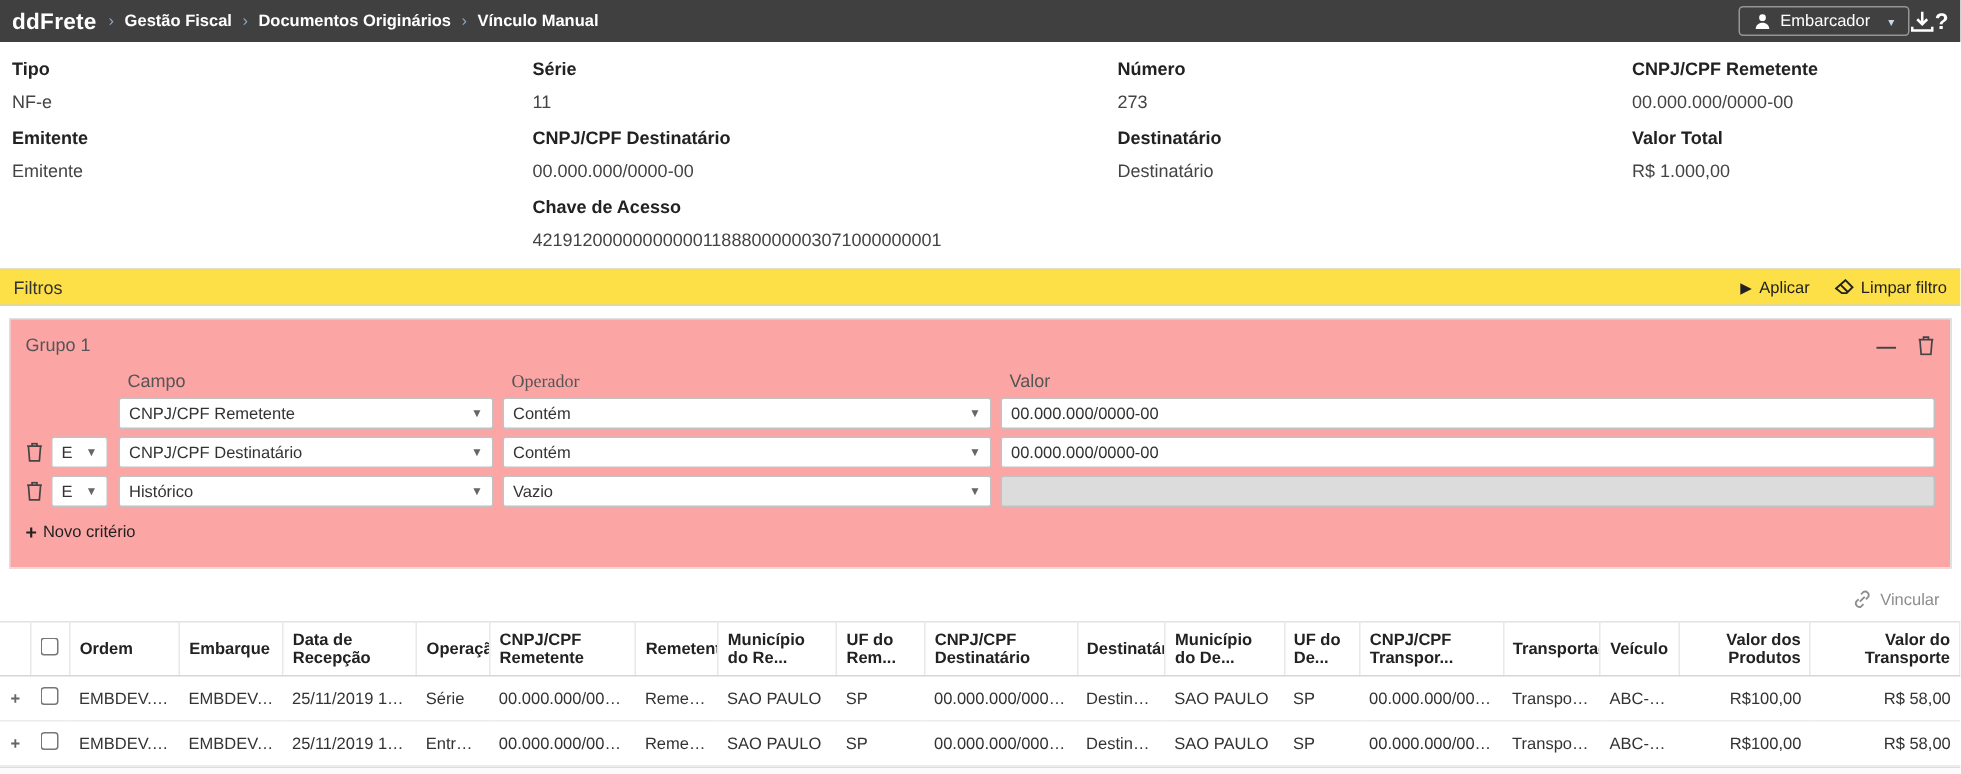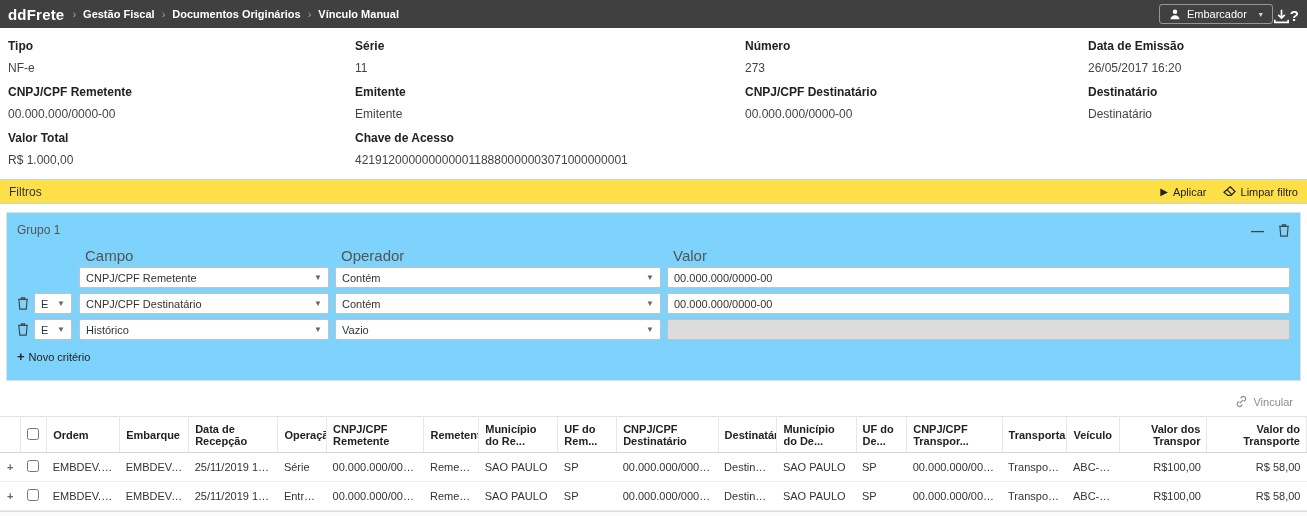--- a/index.html
+++ b/index.html
@@ -5,21 +5,21 @@
   * { box-sizing: border-box; }
   html,body { margin:0; padding:0; width:1307px; height:516px; overflow:hidden;
     font-family:"Liberation Sans", sans-serif; color:#333; background:#fff; }
 
   
   .topbar { height:28px; background:#404040; display:flex; align-items:center;
     padding:0 8px; color:#fff; }
   .logo { font-weight:bold; font-size:15px; letter-spacing:.2px; margin-right:8px; }
   .crumb { display:flex; align-items:center; gap:7px; font-size:11px; font-weight:bold; }
   .crumb .sep { color:#8fa9c9; font-size:11px; font-weight:normal; }
-  .topbar-right { margin-left:auto; display:flex; align-items:flex-end; gap:0; }
+  .topbar-right { margin-left:auto; display:flex; align-items:center; gap:0; }
   .user-pill { display:flex; align-items:center; gap:6px; border:1px solid rgba(255,255,255,.45);
     border-radius:3px; padding:3px 9px; font-size:11px; cursor:pointer; }
   .tb-icon { display:flex; align-items:center; cursor:pointer; }
   .help-q { font-size:15px; font-weight:bold; }
 
   
   .details { padding:9px 10px 4px 8px; display:grid;
     grid-template-columns:347px 390px 343px 1fr; }
   .field { padding:2px 0 8px; }
   .field-label { font-weight:bold; font-size:12px; color:#222; margin-bottom:8px; }
@@ -28,32 +28,32 @@
 
   
   .filters-bar { height:25px; background:#fde047; border-top:1px solid #c9d6e4;
     border-bottom:1px solid #c9d6e4; display:flex; align-items:center; padding:0 9px;
     font-size:12px; color:#333; }
   .filters-actions { margin-left:auto; display:flex; gap:16px; }
   .fa-btn { display:flex; align-items:center; gap:5px; font-size:11px; cursor:pointer; color:#222; }
   .play-glyph { font-size:10px; color:#222; }
 
   
-  .group-wrap { margin:8px 6px 0; background:#7dd3fc; border:1px solid #e1e1e1;
+  .group-wrap { margin:8px 6px 0; background:#fca5a5; border:1px solid #e1e1e1;
     padding:4px 10px 16px; }
   .group-header { display:flex; align-items:center; height:26px; }
   .group-title { font-size:12px; color:#555; }
   .group-tools { margin-left:auto; display:flex; align-items:center; gap:14px; }
   .minus-glyph { font-weight:bold; color:#444; cursor:pointer; font-size:13px; }
   .icon-btn { cursor:pointer; display:flex; align-items:center; }
 
-  .labels-row { display:flex; margin:4px 0 3px; font-size:15px; color:#555; }
+  .labels-row { display:flex; margin:4px 0 3px; font-size:12px; color:#555; }
   .labels-row .lz { width:68px; }
   .labels-row .lc { width:256px; }
-  .labels-row .lo { width:332px; }
+  .labels-row .lo { width:332px;font-family:Liberation Serif, serif; }
   .labels-row .lv { flex:1; }
 
   .filter-row { display:flex; align-items:center; margin-bottom:5px; }
   .left-zone { width:62px; display:flex; align-items:center; gap:5px; flex:0 0 62px; }
   .ctl { height:21px; border:1px solid #c2c2c2; background:#fff; border-radius:2px;
     font-size:11px; color:#333; display:flex; align-items:center;
     justify-content:space-between; padding:0 6px; cursor:pointer; }
   .caret { font-size:8px; color:#666; margin-left:6px; }
   .conj-select { width:38px; }
   .campo-select { width:250px; margin-right:6px; }
@@ -135,24 +135,20 @@
     <div class="field-label">Tipo</div>
     <div class="field-value">NF-e</div>
   </div>
   <div class="field">
     <div class="field-label">Série</div>
     <div class="field-value">11</div>
   </div>
   <div class="field">
     <div class="field-label">Número</div>
     <div class="field-value">273</div>
-  </div>
-  <div class="field">
-    <div class="field-label">Data de Emissão</div>
-    <div class="field-value">26/05/2017 16:20</div>
   </div>
   <div class="field">
     <div class="field-label">CNPJ/CPF Remetente</div>
     <div class="field-value">00.000.000/0000-00</div>
   </div>
   <div class="field">
     <div class="field-label">Emitente</div>
     <div class="field-value">Emitente</div>
   </div>
   <div class="field">
@@ -323,21 +319,21 @@
         <th>Remetente</th>
         <th>Município do Re...</th>
         <th>UF do Rem...</th>
         <th>CNPJ/CPF Destinatário</th>
         <th>Destinatário</th>
         <th>Município do De...</th>
         <th>UF do De...</th>
         <th>CNPJ/CPF Transpor...</th>
         <th>Transportador</th>
         <th>Veículo</th>
-        <th class="num">Valor dos Transpor</th>
+        <th class="num">Valor dos Produtos</th>
         <th class="num">Valor do Transporte</th>
       </tr>
   </thead>
   <tbody>
       <tr>
         <td class="expand">+</td>
         <td class="chk"><input type="checkbox" style=""></td>
         <td>EMBDEV.R01_13</td>
         <td>EMBDEV.94877</td>
         <td>25/11/2019 15:37</td>

